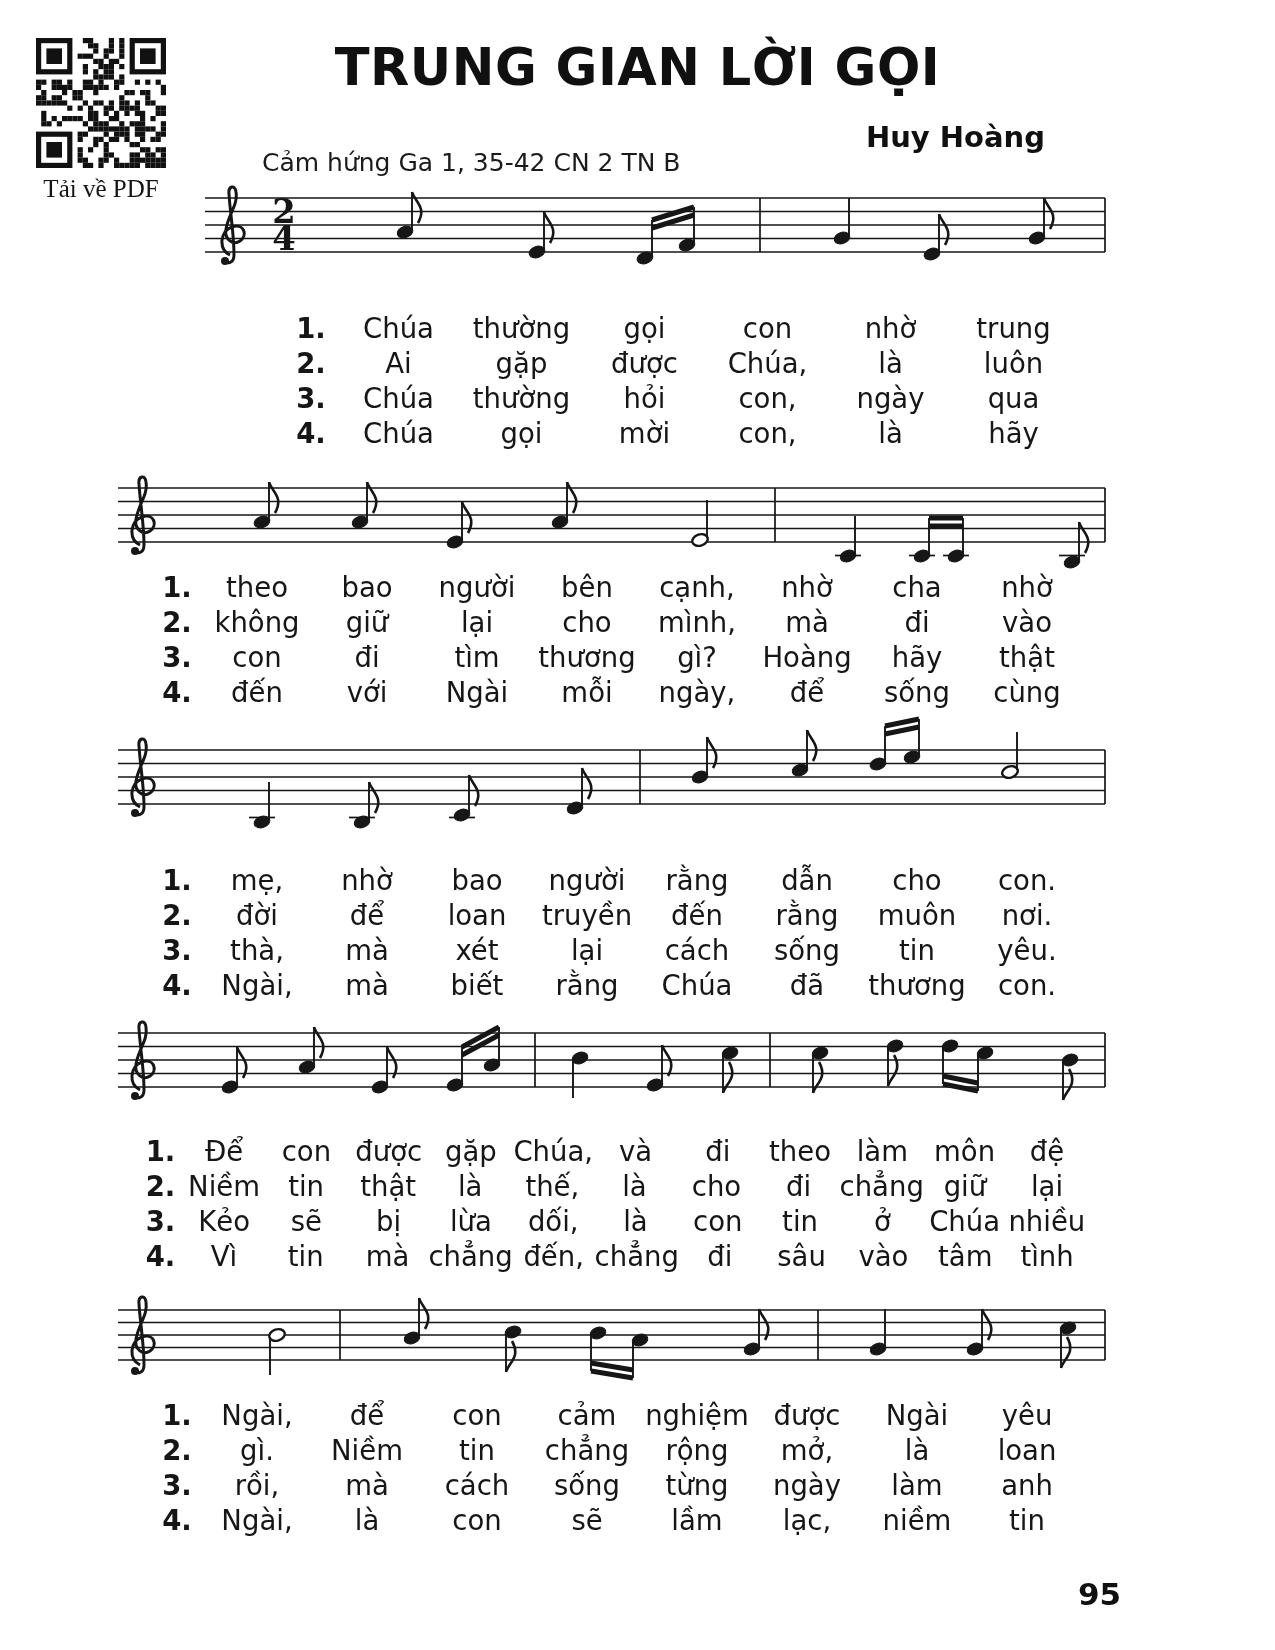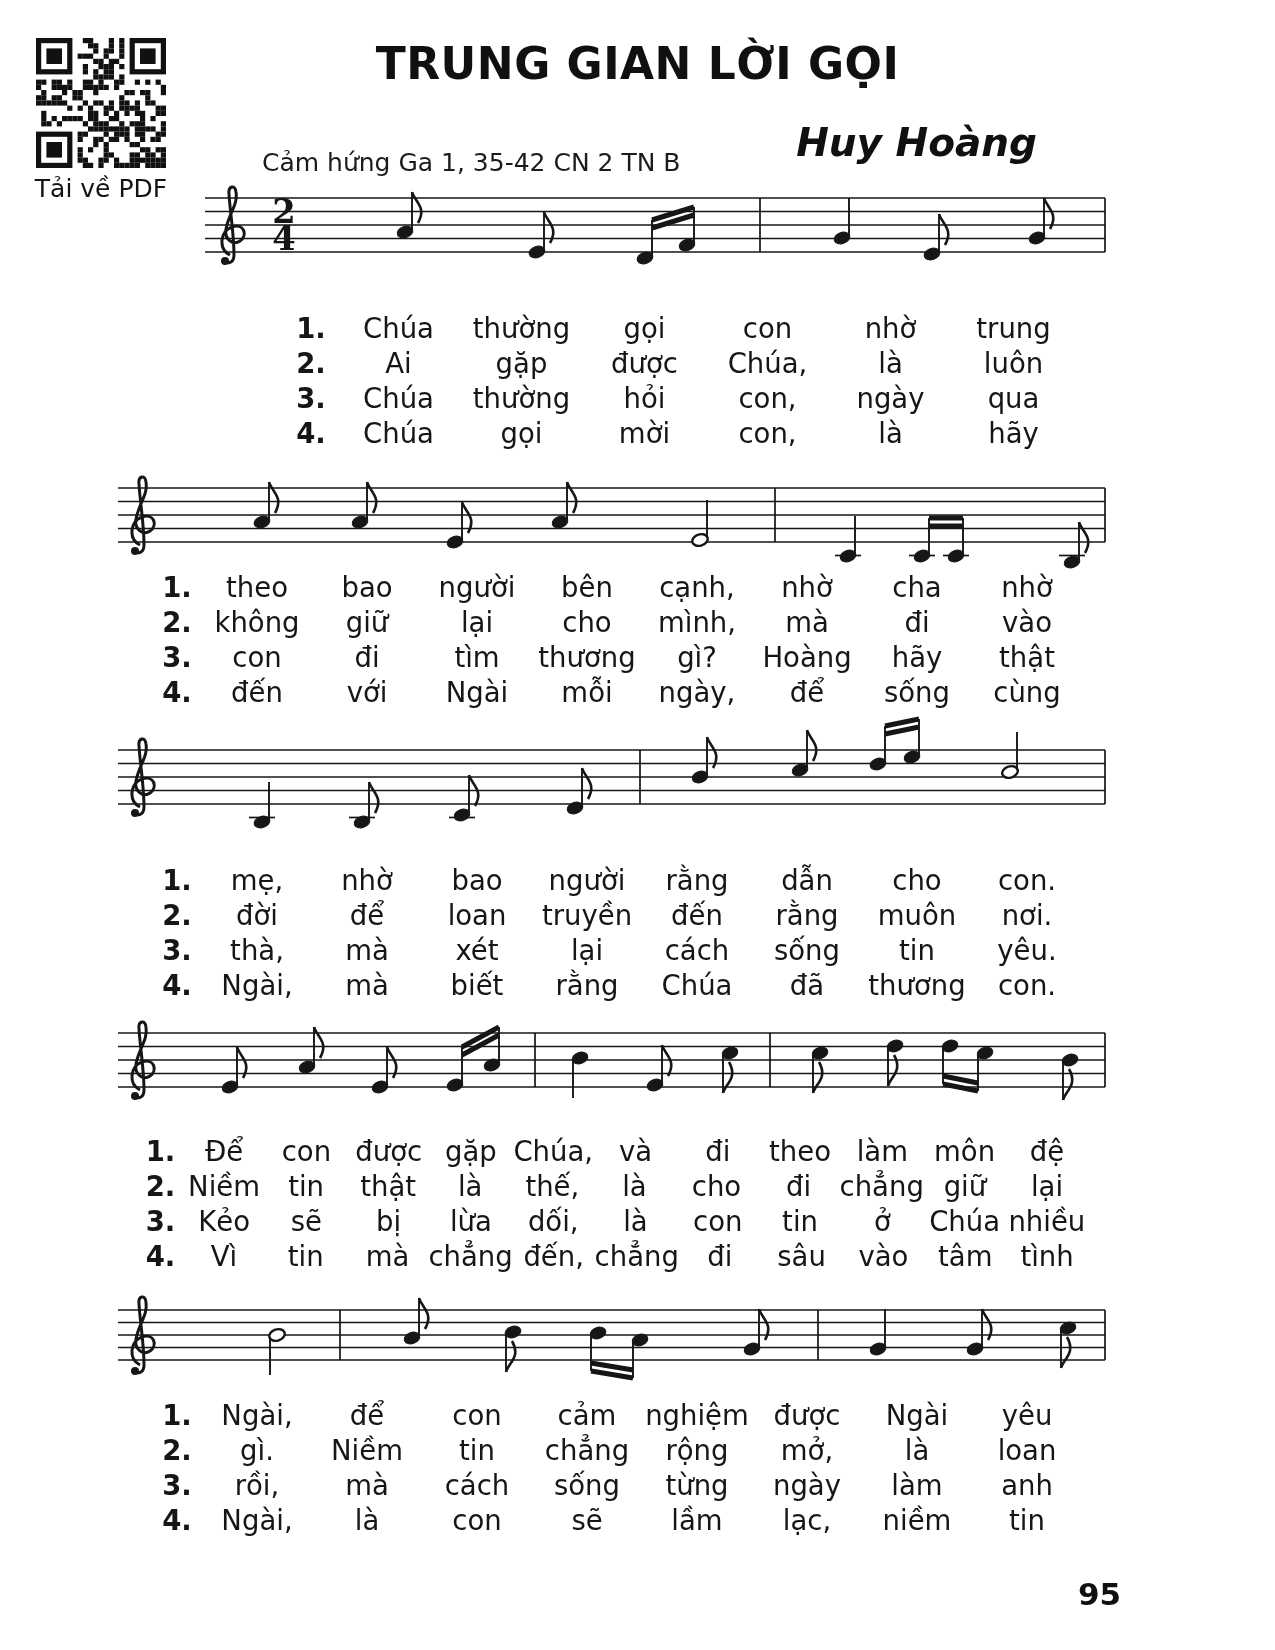--- a/index.html
+++ b/index.html
@@ -6,29 +6,29 @@
   .page{
     position:relative;
     width:1275px;height:1650px;
     background:#ffffff;
     font-family:"DejaVu Sans",sans-serif;
     color:#161616;
     overflow:hidden;
   }
   .qr-wrap{position:absolute;left:34px;top:38px;width:134px;text-align:center;}
   .qr-box{width:130px;height:130px;margin:0 auto;}
-  .qr-caption{font-size:25px;line-height:28px;margin-top:3px;color:#141414;}
+  .qr-caption{font-size:25px;line-height:28px;margin-top:3px;color:#141414;font-family:Liberation Serif, serif;}
   .title{
     position:absolute;left:150px;right:150px;top:38px;
-    text-align:center;font-size:44px;font-weight:700;letter-spacing:.5px;
+    text-align:center;font-size:51px;font-weight:700;letter-spacing:.5px;
     color:#101010;
   }
   .composer{
-    position:absolute;right:238px;top:120px;
-    font-size:39px;font-weight:700;font-style:italic;color:#101010;
+    position:absolute;right:230px;top:120px;
+    font-size:29px;font-weight:700;color:#101010;
   }
   .subtitle{
     position:absolute;left:262px;top:148px;
     font-size:25px;color:#1b1b1b;
   }
   #notation{position:absolute;left:0;top:0;}
   .verse-block{position:absolute;}
   .verse-line{
     display:grid;align-items:baseline;height:35px;
     font-size:27.5px;line-height:35px;white-space:nowrap;

